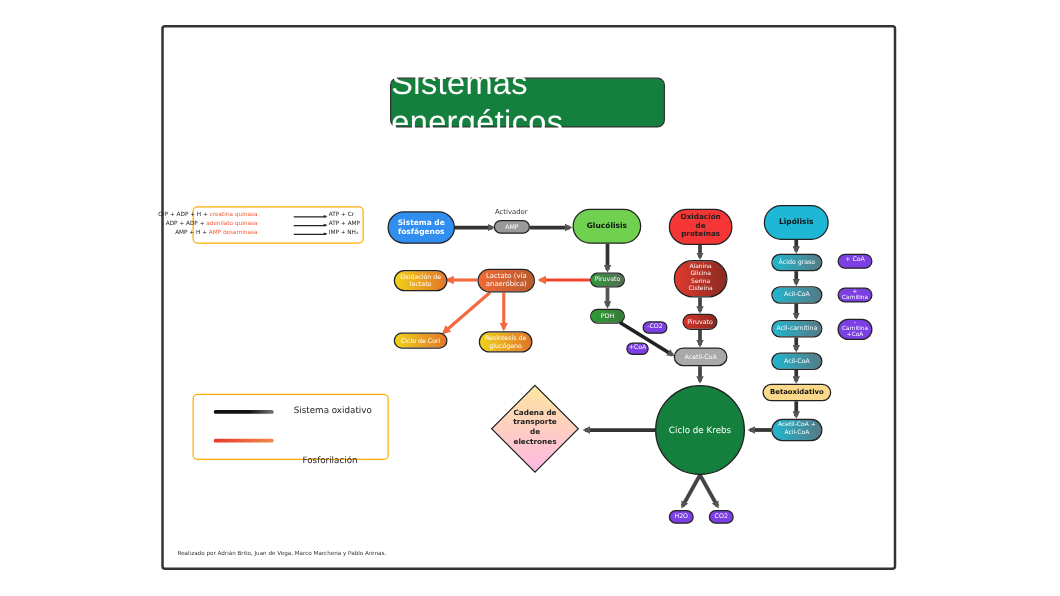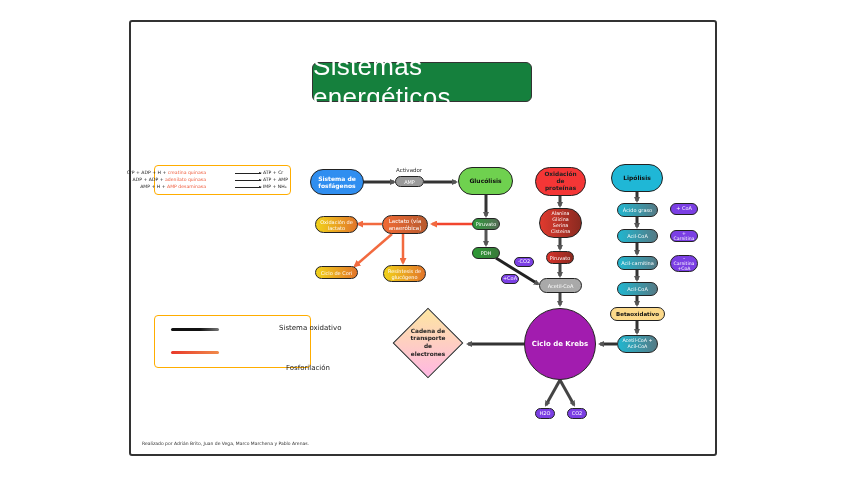--- a/index.html
+++ b/index.html
@@ -12,24 +12,24 @@
   .dark { color:#111; }
   .formula-box { position:absolute; left:154px; top:165px; width:137px; height:30px; border:1.5px solid #ffad00; border-radius:4px; box-sizing:border-box; font-size:4.6px; color:#222; }
   .frow { position:absolute; left:0; width:100%; height:7px; }
   .frow .lhs { position:absolute; right:84px; white-space:nowrap; }
   .frow .enz { color:#ef5a3a; }
   .frow .arr { position:absolute; left:80px; top:3px; width:26px; height:0; border-top:0.8px solid #222; }
   .frow .arr:after { content:""; position:absolute; right:-1px; top:-2.2px; border-left:3px solid #222; border-top:1.8px solid transparent; border-bottom:1.8px solid transparent; }
   .frow .rhs { position:absolute; left:108px; white-space:nowrap; }
   .legend { position:absolute; left:154px; top:315px; width:157px; height:53px; border:1.5px solid #ffad00; border-radius:4px; box-sizing:border-box; font-size:7px; color:#222; }
   .leg-line { position:absolute; left:16px; width:48px; height:3px; border-radius:2px; }
-  .leg-label { position:absolute; white-space:nowrap;margin-left:44px; }
+  .leg-label { position:absolute; white-space:nowrap; }
   .footer { position:absolute; left:142px; top:441px; font-size:4.5px; color:#333; white-space:nowrap; }
   .pill { position:absolute; box-sizing:border-box; border:1.4px solid #222; border-radius:999px; background:#7b3fe4; color:#fff; font-size:5px; display:flex; align-items:center; justify-content:center; text-align:center; line-height:1.15; }
-  .krebs { position:absolute; left:524px; top:308px; width:72px; height:72px; border-radius:50%; background:#a21caf; border:1.6px solid #222; box-sizing:border-box; display:flex; align-items:center; justify-content:center; color:#fff; font-size:7px; font-weight:bold; }
+  .krebs { position:absolute; left:524px; top:308px; width:72px; height:72px; border-radius:50%; background:#15803d; border:1.6px solid #222; box-sizing:border-box; display:flex; align-items:center; justify-content:center; color:#fff; font-size:7px; font-weight:normal; }
   .diamond-wrap { position:absolute; left:392px; top:307px; width:72px; height:72px; }
   .diamond { position:absolute; left:11px; top:11px; width:50px; height:50px; transform:rotate(45deg); background:linear-gradient(135deg,#fde6a0,#ffb7e3); border:1.6px solid #222; box-sizing:border-box; }
   .diamond-text { position:absolute; left:0; top:0; width:100%; height:100%; display:flex; align-items:center; justify-content:center; text-align:center; font-size:5.8px; font-weight:bold; color:#222; line-height:1.3; }
   .activator { position:absolute; left:396px; top:167px; font-size:5.5px; color:#333; }
 </style>
 </head>
 <body>
 
 <div class="frame"></div>
 

